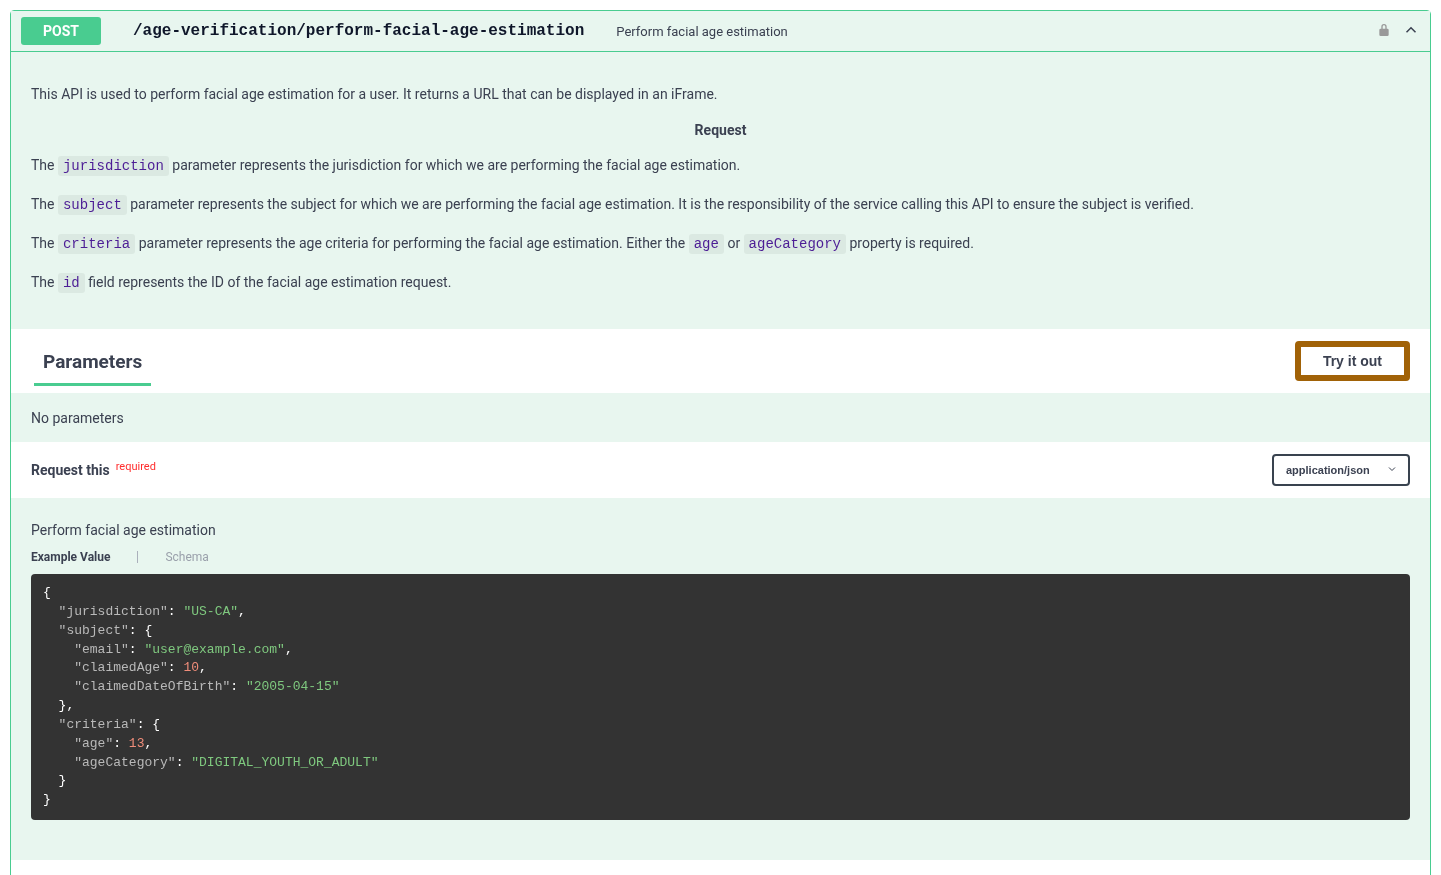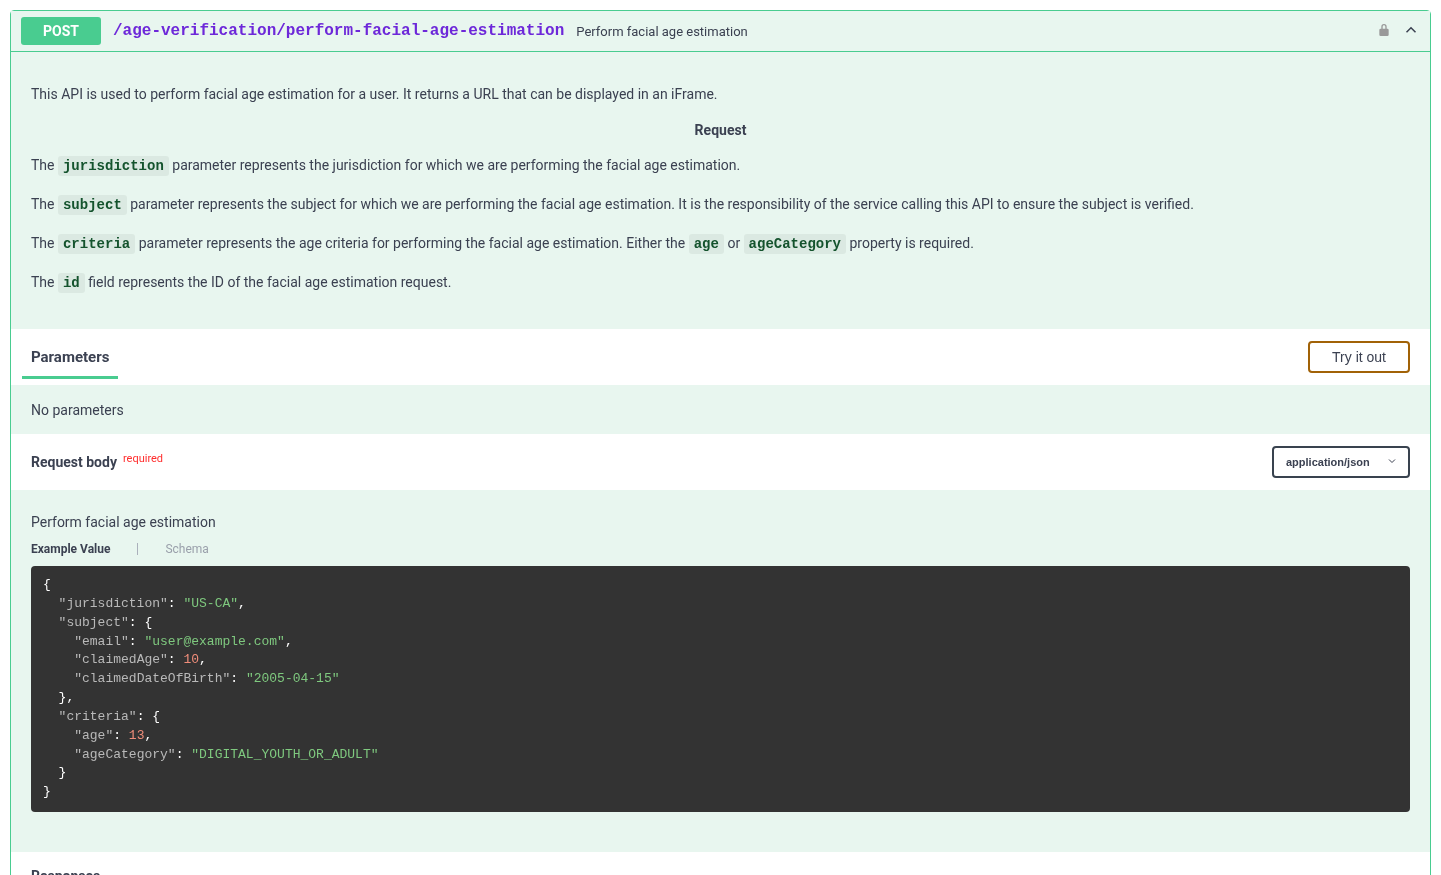--- a/index.html
+++ b/index.html
@@ -17,88 +17,90 @@
     background: #fff;
     margin-bottom: 20px;
   }
   .op-header {
     display: flex;
     align-items: center;
     padding: 6px 10px;
     background: #e8f6ef;
     border-bottom: 1px solid #49cc90;
     cursor: pointer;
+    gap: 20px;
   }
   .method-badge {
     background: #49cc90;
     color: #fff;
     font-weight: 700;
     font-size: 14px;
     padding: 6px 18px;
     border-radius: 3px;
     text-align: center;
     min-width: 80px;
   }
   .path {
     font-family: "SFMono-Regular", Consolas, "Liberation Mono", Menlo, monospace;
     font-size: 16px;
     font-weight: 600;
-    color: #6d28d9;
+    color: #0f172a;
     margin-left: 12px;
   }
   .summary {
     font-size: 13px;
     color: #3b4151;
     margin-left: 12px;
     flex: 1;
   }
   .header-icons { display:flex; align-items:center; gap:10px; }
   .lock-icon svg { width:16px; height:18px; fill:#999; }
   .chevron-icon svg { width:18px; height:18px; stroke:#3b4151; stroke-width:2; fill:none; }
 
   .op-body { background: #e8f6ef; }
   .description { padding: 15px 20px 18px 20px; }
   .description p { margin: 17px 0; line-height: 1.5; color: #3b4151; }
   .description h4 { margin: 12px 0 6px 0; font-size: 14px; font-weight: 700; color: #3b4151; text-align: center; }
   .code-inline {
     font-family: "SFMono-Regular", Consolas, "Liberation Mono", Menlo, monospace;
     font-size: 14px;
     background: #dbe9e2;
-    color: #14532d;
+    color: #4c1d95;
     padding: 2px 5px;
     border-radius: 3px;
-    font-weight: 700;
+    font-weight: 400;
   }
 
   .section-bar {
     display: flex;
     align-items: center;
     padding: 12px 20px;
     background: #fff;
     border-bottom: 1px solid #e8f6ef;
   }
   .section-bar .title {
     font-weight: 700;
-    font-size: 15px;
+    font-size: 19px;
     color: #3b4151;
     position: relative;
+    margin-left: 12px;
   }
   .underline {
     position: absolute;
     left: -9px; right: -9px; bottom: -13px;
     height: 3px;
     background: #49cc90;
   }
   .section-bar .spacer { flex: 1; }
   .try-btn {
     background: #fff;
-    border: 2px solid #a16207;
+    border: 6px solid #a16207;
     border-radius: 4px;
     padding: 6px 22px;
-    font-weight: 400;
+    font-weight: 700;
     font-size: 14px;
     color: #3b4151;
     cursor: pointer;
   }
   .no-params { padding: 16px 20px; font-size: 14px; color: #3b4151; }
 
   .req-body-bar {
     display: flex;
     align-items: center;
     background: #fff;
@@ -225,21 +227,21 @@
       <span class="title">
         <span>Parameters</span>
         <span class="underline"></span>
       </span>
       <span class="spacer"></span>
       <button class="try-btn">Try it out</button>
     </div>
     <div class="no-params">No parameters</div>
 
     <div class="req-body-bar">
-      <span class="title">Request body</span>
+      <span class="title">Request this</span>
       <span class="required-pill">required</span>
       <span class="spacer"></span>
       <span class="select-wrap">
         <select class="content-type-select">
           <option>application/json</option>
         </select>
         <span class="chev"><svg viewBox="0 0 24 24">
               <polyline points="6 9 12 15 18 9"></polyline>
             </svg></span>
       </span>

